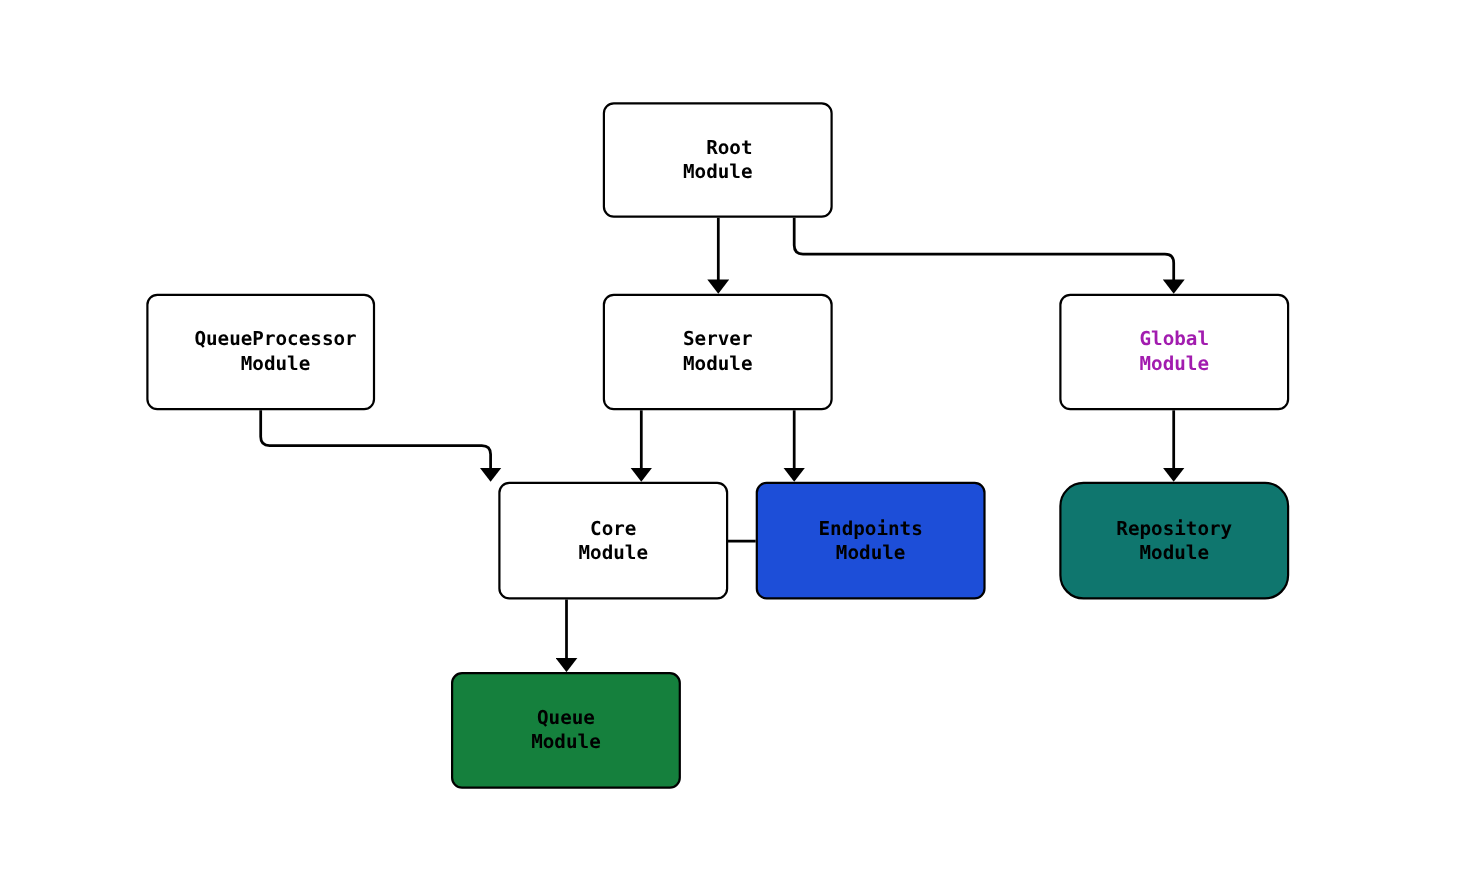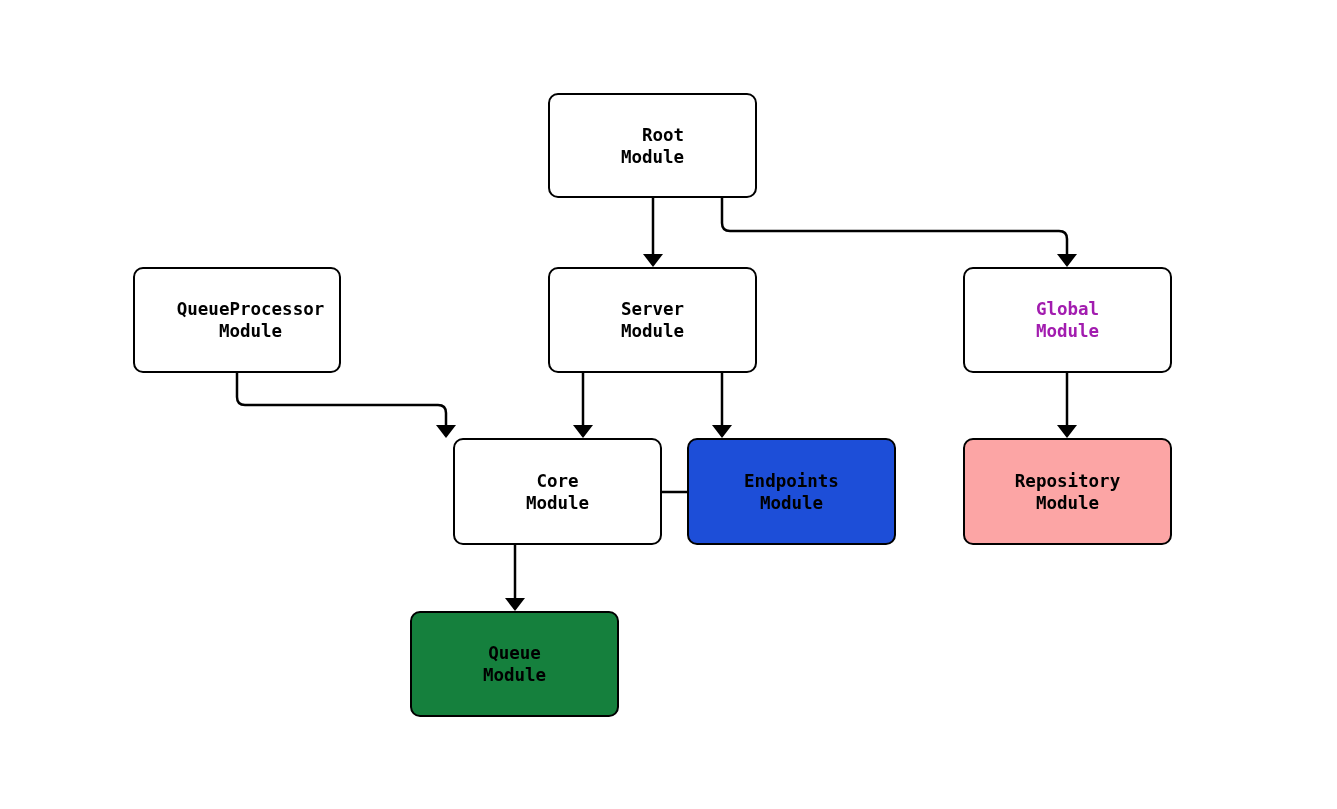--- a/index.html
+++ b/index.html
@@ -81,21 +81,21 @@
 Module</span>
       </div>
       <div class="node" style="left: 410px; top: 438px; width: 209px; height: 107px; background: rgb(255, 255, 255); border-color: rgb(0, 0, 0); margin-left: 43px;">
         <span class="node-label" style="color: rgb(0, 0, 0);">Core
 Module</span>
       </div>
       <div class="node" style="left: 687px; top: 438px; width: 209px; height: 107px; background: #1d4ed8; border-color: rgb(0, 0, 0);">
         <span class="node-label" style="color: rgb(0, 0, 0);">Endpoints
 Module</span>
       </div>
-      <div class="node" style="left: 963px; top: 438px; width: 209px; height: 107px; background: #fca5a5; border-color: rgb(0, 0, 0);">
+      <div class="node" style="left: 963px; top: 438px; width: 209px; height: 107px; background: #0f766e; border-color: rgb(0, 0, 0); border-radius: 22px;">
         <span class="node-label" style="color: rgb(0, 0, 0);">Repository
 Module</span>
       </div>
       <div class="node" style="left: 410px; top: 611px; width: 209px; height: 106px; background: #15803d; border-color: rgb(0, 0, 0);">
         <span class="node-label" style="color: rgb(0, 0, 0);">Queue
 Module</span>
       </div>
     </div>
 </div>
 

